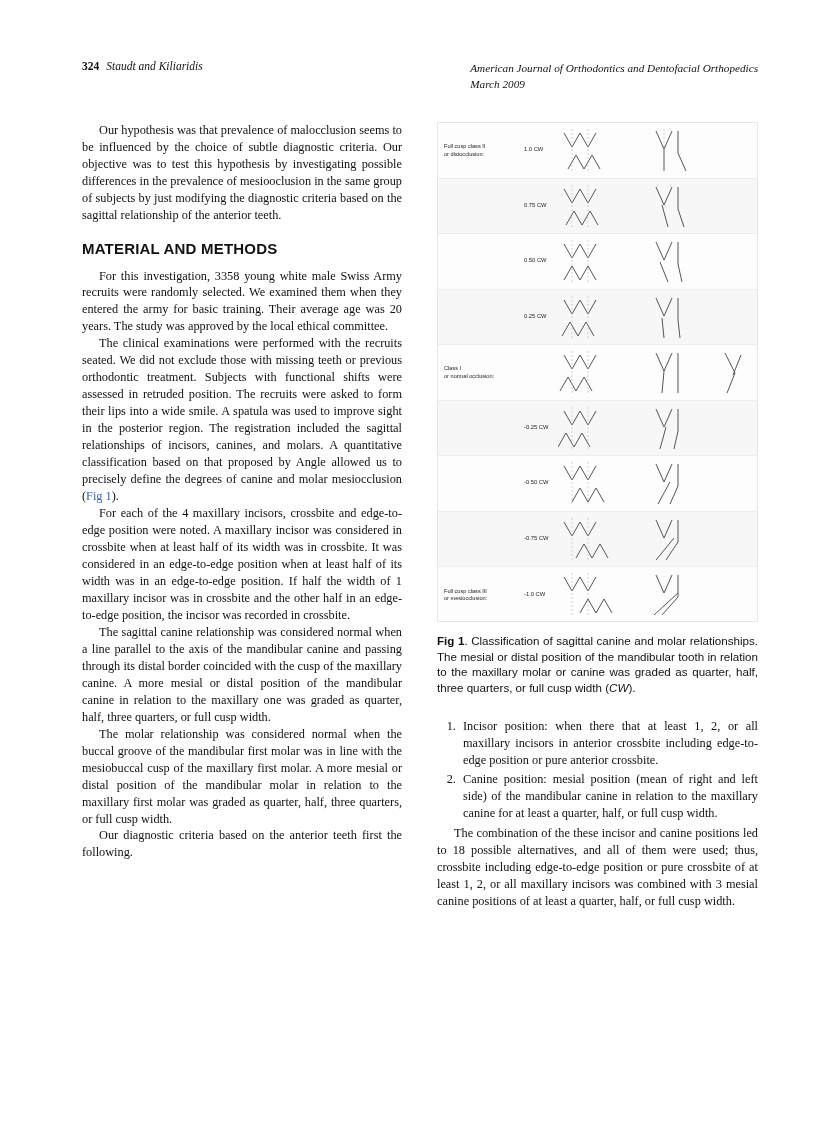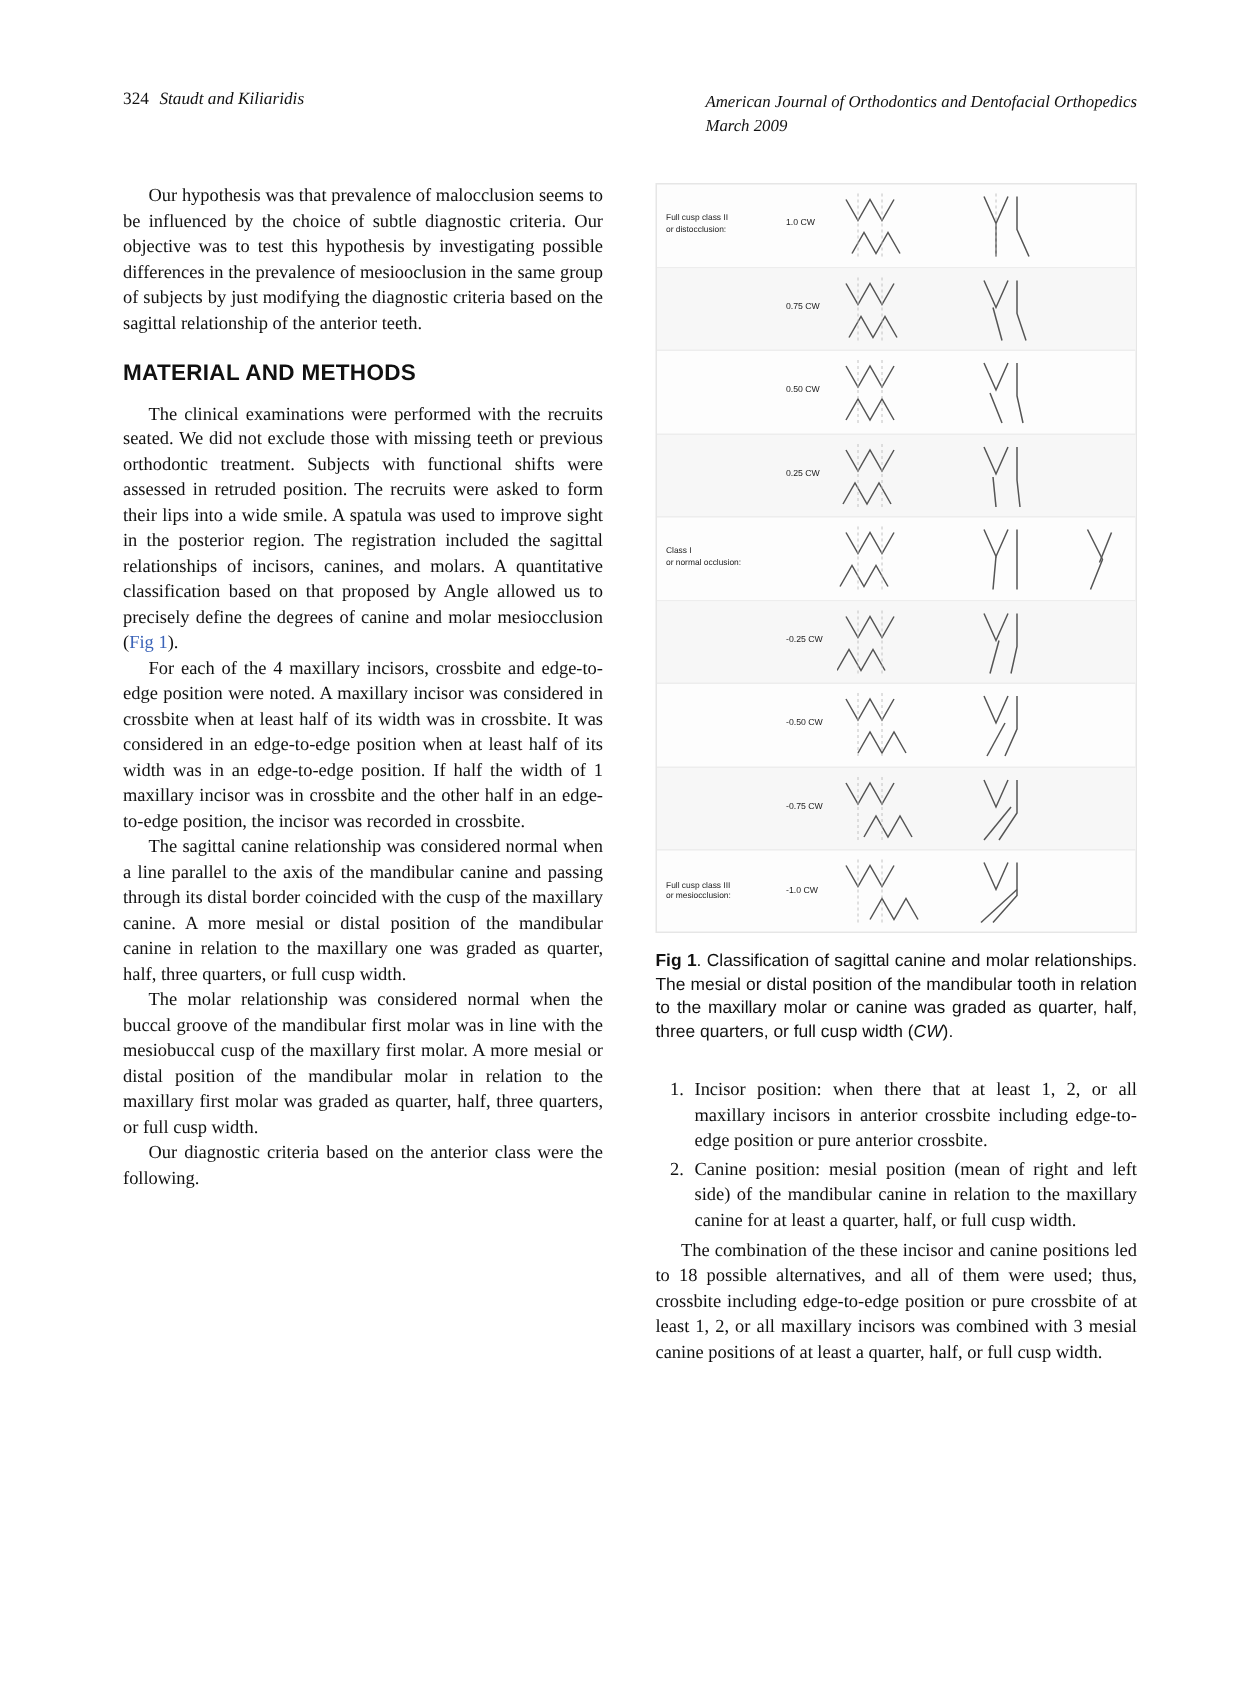--- a/index.html
+++ b/index.html
@@ -30,21 +30,21 @@
     width: 676px;
     display: flex;
     justify-content: space-between;
     align-items: flex-start;
   }
   .runhead-left {
     font-size: 11.5px;
     font-family: "Liberation Serif", serif;
   }
   .runhead-left .pageno {
-    font-weight: normal;
+    font-weight: bold;
     margin-right: 7px;
   }
   .runhead-left .authors {
     font-style: italic;
   }
   .runhead-right {
     font-style: italic;
     font-size: 11.2px;
     line-height: 1.45;
   }
@@ -190,25 +190,26 @@
       <div>American Journal of Orthodontics and Dentofacial Orthopedics</div>
       <div>March 2009</div>
     </div>
   </div>
 
   <div class="col-left">
     <p>Our hypothesis was that prevalence of malocclusion seems to be influenced by the choice of subtle diagnostic criteria. Our objective was to test this hypothesis by investigating possible differences in the prevalence of mesiooclusion in the same group of subjects by just modifying the diagnostic criteria based on the sagittal relationship of the anterior teeth.</p>
 
     <div class="secthead">MATERIAL AND METHODS</div>
 
+    <p>For this investigation, 3358 young white male Swiss Army recruits were randomly selected. We examined them when they entered the army for basic training. Their average age was 20 years. The study was approved by the local ethical committee.</p>
     <p><span>The clinical examinations were performed with the recruits seated. We did not exclude those with missing teeth or previous orthodontic treatment. Subjects with functional shifts were assessed in retruded position. The recruits were asked to form their lips into a wide smile. A spatula was used to improve sight in the posterior region. The registration included the sagittal relationships of incisors, canines, and molars. A quantitative classification based on that proposed by Angle allowed us to precisely define the degrees of canine and molar mesiocclusion (</span><span class="figref">Fig 1</span><span>).</span></p>
     <p>For each of the 4 maxillary incisors, crossbite and edge-to-edge position were noted. A maxillary incisor was considered in crossbite when at least half of its width was in crossbite. It was considered in an edge-to-edge position when at least half of its width was in an edge-to-edge position. If half the width of 1 maxillary incisor was in crossbite and the other half in an edge-to-edge position, the incisor was recorded in crossbite.</p>
     <p>The sagittal canine relationship was considered normal when a line parallel to the axis of the mandibular canine and passing through its distal border coincided with the cusp of the maxillary canine. A more mesial or distal position of the mandibular canine in relation to the maxillary one was graded as quarter, half, three quarters, or full cusp width.</p>
     <p>The molar relationship was considered normal when the buccal groove of the mandibular first molar was in line with the mesiobuccal cusp of the maxillary first molar. A more mesial or distal position of the mandibular molar in relation to the maxillary first molar was graded as quarter, half, three quarters, or full cusp width.</p>
-    <p>Our diagnostic criteria based on the anterior class were the following.</p>
+    <p>Our diagnostic criteria based on the anterior teeth first the following.</p>
   </div>
 
   <div class="col-right">
 
     <div class="figure-box">
 
       <div class="fig-row" style="top:0px;">
         <div class="fig-rowlabel" style="white-space:pre-line;">Full cusp class II
 or distocclusion:</div>
         <div class="fig-cw">1.0 CW</div>

